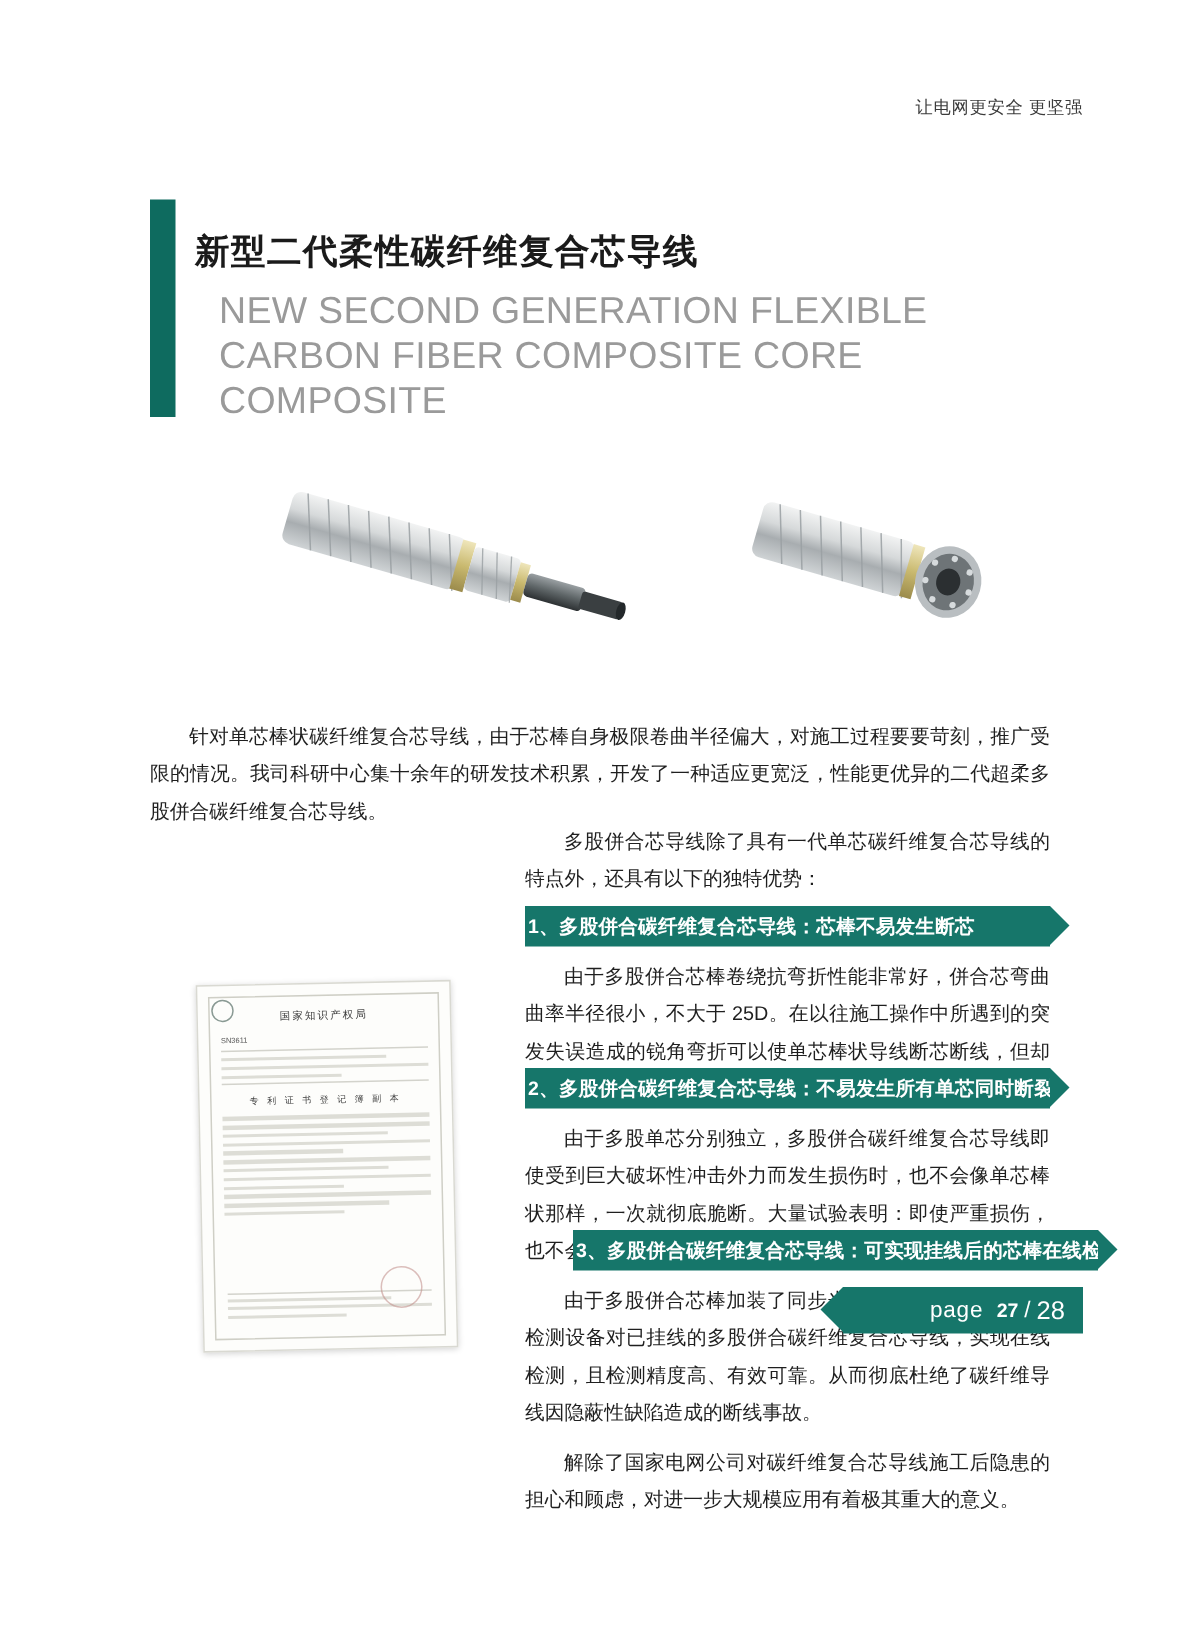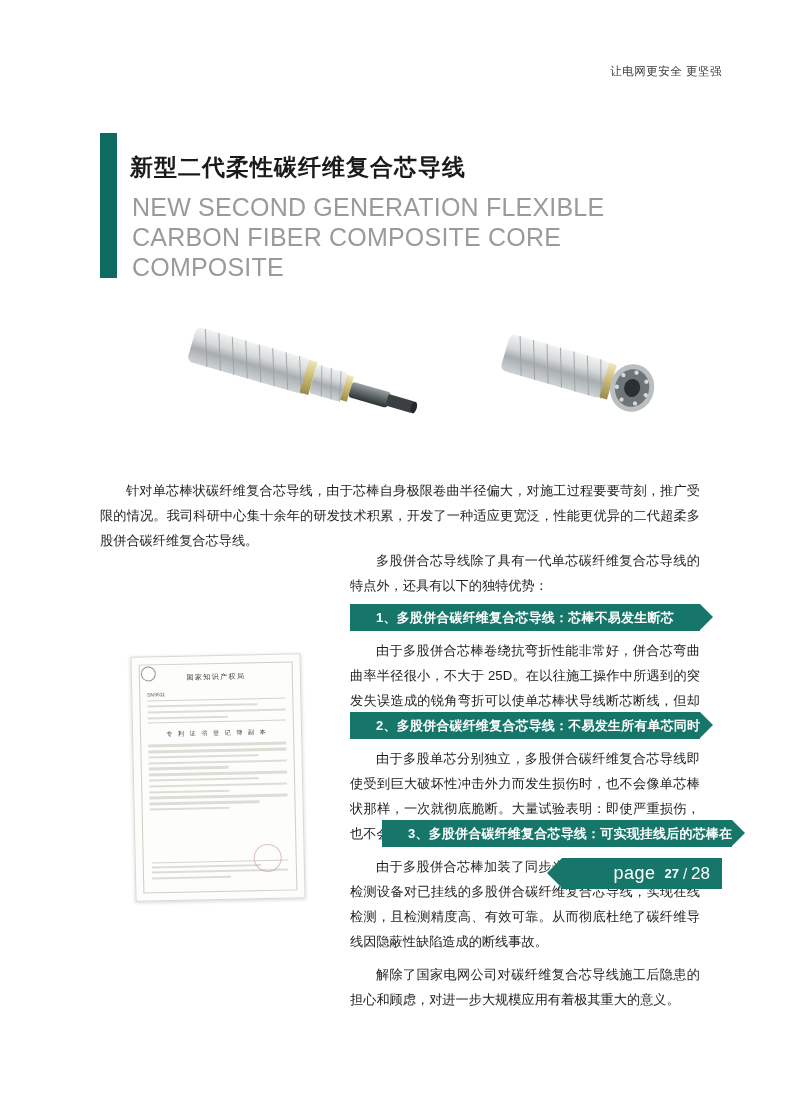--- a/index.html
+++ b/index.html
@@ -52,21 +52,21 @@
     margin-left: 30px;
     font-size: 23px;
     font-weight: bold;
     color: #1a1a1a;
     letter-spacing: 1px;
     line-height: 30px;
     padding-top: 4px;
     margin-top: 15px;
   }
   .title-en {
-    margin-left: 32px;
+    margin-left: 46px;
     margin-top: 10px;
     font-size: 25px;
     color: #9a9a9a;
     line-height: 30px;
     letter-spacing: 0.2px;
     font-weight: normal;
   }
 
   
   .photos {
@@ -106,21 +106,21 @@
   .banner {
     position: absolute;
     left: 350px;
     width: 350px;
     height: 27px;
     background: #16766a;
     color: #ffffff;
     font-size: 13px;
     font-weight: bold;
     line-height: 27px;
-    padding-left: 26px;
+    padding-left: 2px;
     box-sizing: border-box;
     letter-spacing: 0.2px;
     white-space: nowrap;
   }
   .banner::after {
     content: "";
     position: absolute;
     right: -13px;
     top: 0;
     border-top: 13.5px solid transparent;
@@ -239,21 +239,21 @@
   .pagenum::before {
     content: "";
     position: absolute;
     left: -15px;
     top: 0;
     border-top: 15.5px solid transparent;
     border-bottom: 15.5px solid transparent;
     border-right: 15px solid #16766a;
   }
   .pagenum .lbl {
-    font-size: 18px;
+    font-size: 15px;
     letter-spacing: 0.5px;
     margin-right: 9px;
   }
   .pagenum .num {
     font-size: 13px;
     font-weight: bold;
   }
   .pagenum .sep {
     font-size: 15px;
     margin: 0 4px;

